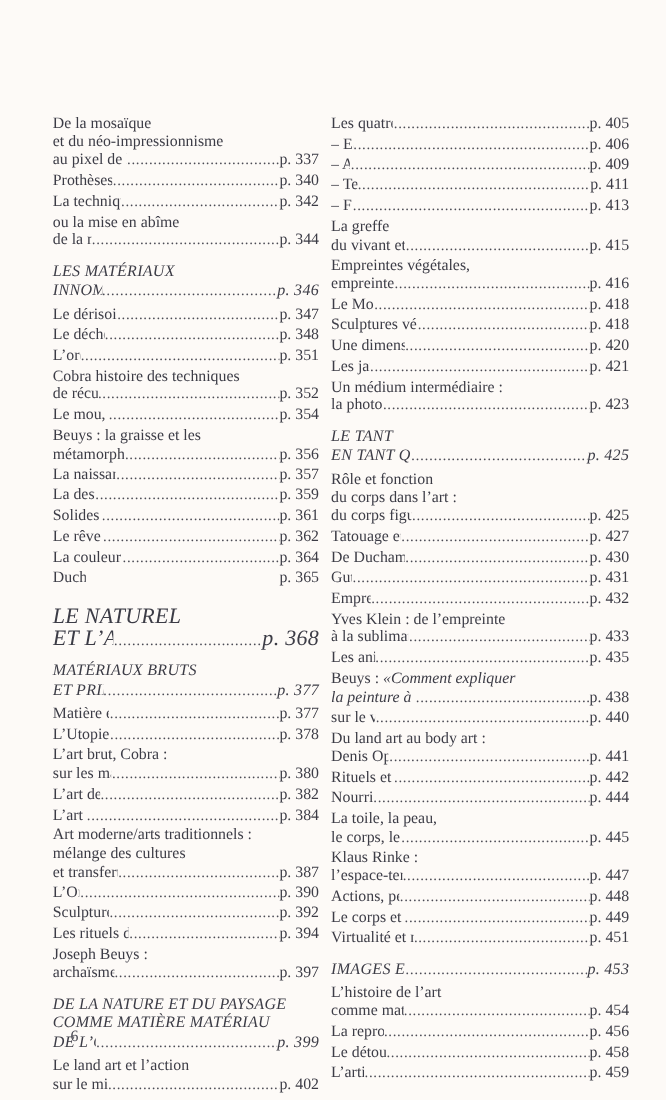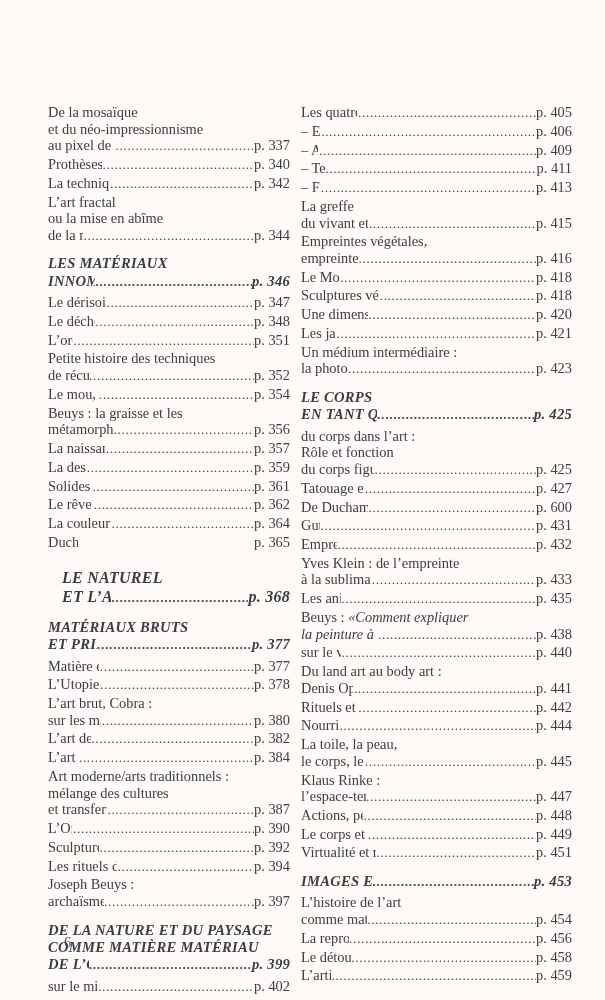--- a/index.html
+++ b/index.html
@@ -77,30 +77,30 @@
     flex: 0 0 auto;
     white-space: pre;
     text-align: right;
   }
 
   
   .entry + .entry { margin-top: 2.2px; }
 
   
   .head {
-    font-weight: bold;
+    font-weight: normal;
     font-style: italic;
     letter-spacing: 0.25px;
   }
   .head .leader { letter-spacing: 0.7px; }
 
   
   .head-sm { font-size: 14.6px; line-height: 17.4px; }
   
-  .head-lg { font-size: 16px; line-height: 19.6px; margin-left: 14px; }
+  .head-lg { font-size: 20px; line-height: 19.6px; }
 
   .gap-before { margin-top: 12px !important; }
   .gap-before-lg { margin-top: 17px !important; }
   .gap-after { margin-bottom: 9px; }
   .gap-after-sm { margin-bottom: 4px; }
 
   .ital { font-style: italic; }
 
   .folio {
     position: absolute;
@@ -133,21 +133,20 @@
           </span>
         </div>
         <div class="entry">
           <span class="ln last">
             <span class="ttl">La technique du petit point</span>
             <span class="leader"></span>
             <span class="pg">p. 342</span>
           </span>
         </div>
         <div class="entry">
-          <span class="ln">L’art fractal</span>
           <span class="ln">ou la mise en abîme</span>
           <span class="ln last">
             <span class="ttl">de la matière </span>
             <span class="leader"></span>
             <span class="pg">p. 344</span>
           </span>
         </div>
         <div class="entry head head-sm gap-before gap-after-sm">
           <span class="ln">LES MATÉRIAUX</span>
           <span class="ln last">
@@ -171,21 +170,21 @@
           </span>
         </div>
         <div class="entry">
           <span class="ln last">
             <span class="ttl">L’ordure </span>
             <span class="leader"></span>
             <span class="pg">p. 351</span>
           </span>
         </div>
         <div class="entry">
-          <span class="ln">Petite histoire des techniques</span>
+          <span class="ln">Cobra histoire des techniques</span>
           <span class="ln last">
             <span class="ttl">de récupération </span>
             <span class="leader"></span>
             <span class="pg">p. 352</span>
           </span>
         </div>
         <div class="entry">
           <span class="ln last">
             <span class="ttl">Le mou, le visqueux</span>
             <span class="leader"></span>
@@ -335,20 +334,21 @@
         <div class="entry head head-sm gap-before gap-after-sm">
           <span class="ln">DE LA NATURE  ET DU PAYSAGE</span>
           <span class="ln">COMME MATIÈRE MATÉRIAU</span>
           <span class="ln last">
             <span class="ttl">DE L’ŒUVRE</span>
             <span class="leader"></span>
             <span class="pg">p. 399</span>
           </span>
         </div>
         <div class="entry">
+          <span class="ln">Le land art et l’action</span>
           <span class="ln last">
             <span class="ttl">sur le milieu naturel</span>
             <span class="leader"></span>
             <span class="pg">p. 402</span>
           </span>
         </div>
       </div>
     <div class="column column-right">
         <div class="entry">
           <span class="ln last">
@@ -431,48 +431,48 @@
         </div>
         <div class="entry">
           <span class="ln">Un médium intermédiaire :</span>
           <span class="ln last">
             <span class="ttl">la photographie</span>
             <span class="leader"></span>
             <span class="pg">p. 423</span>
           </span>
         </div>
         <div class="entry head head-sm gap-before gap-after-sm">
-          <span class="ln">LE CORPS</span>
+          <span class="ln">LE TANT</span>
           <span class="ln last">
             <span class="ttl">EN TANT QUE MATÉRIAU </span>
             <span class="leader"></span>
             <span class="pg">p. 425</span>
           </span>
         </div>
         <div class="entry">
+          <span class="ln">Rôle et fonction</span>
           <span class="ln">du corps dans l’art :</span>
-          <span class="ln">Rôle et fonction</span>
           <span class="ln last">
             <span class="ttl">du corps figuré au corps réel</span>
             <span class="leader"></span>
             <span class="pg">p. 425</span>
           </span>
         </div>
         <div class="entry">
           <span class="ln last">
             <span class="ttl">Tatouage et maquillage </span>
             <span class="leader"></span>
             <span class="pg">p. 427</span>
           </span>
         </div>
         <div class="entry">
           <span class="ln last">
             <span class="ttl">De Duchamp à Boltanski </span>
             <span class="leader"></span>
-            <span class="pg">p. 600</span>
+            <span class="pg">p. 430</span>
           </span>
         </div>
         <div class="entry">
           <span class="ln last">
             <span class="ttl">Gutai </span>
             <span class="leader"></span>
             <span class="pg">p. 431</span>
           </span>
         </div>
         <div class="entry">

